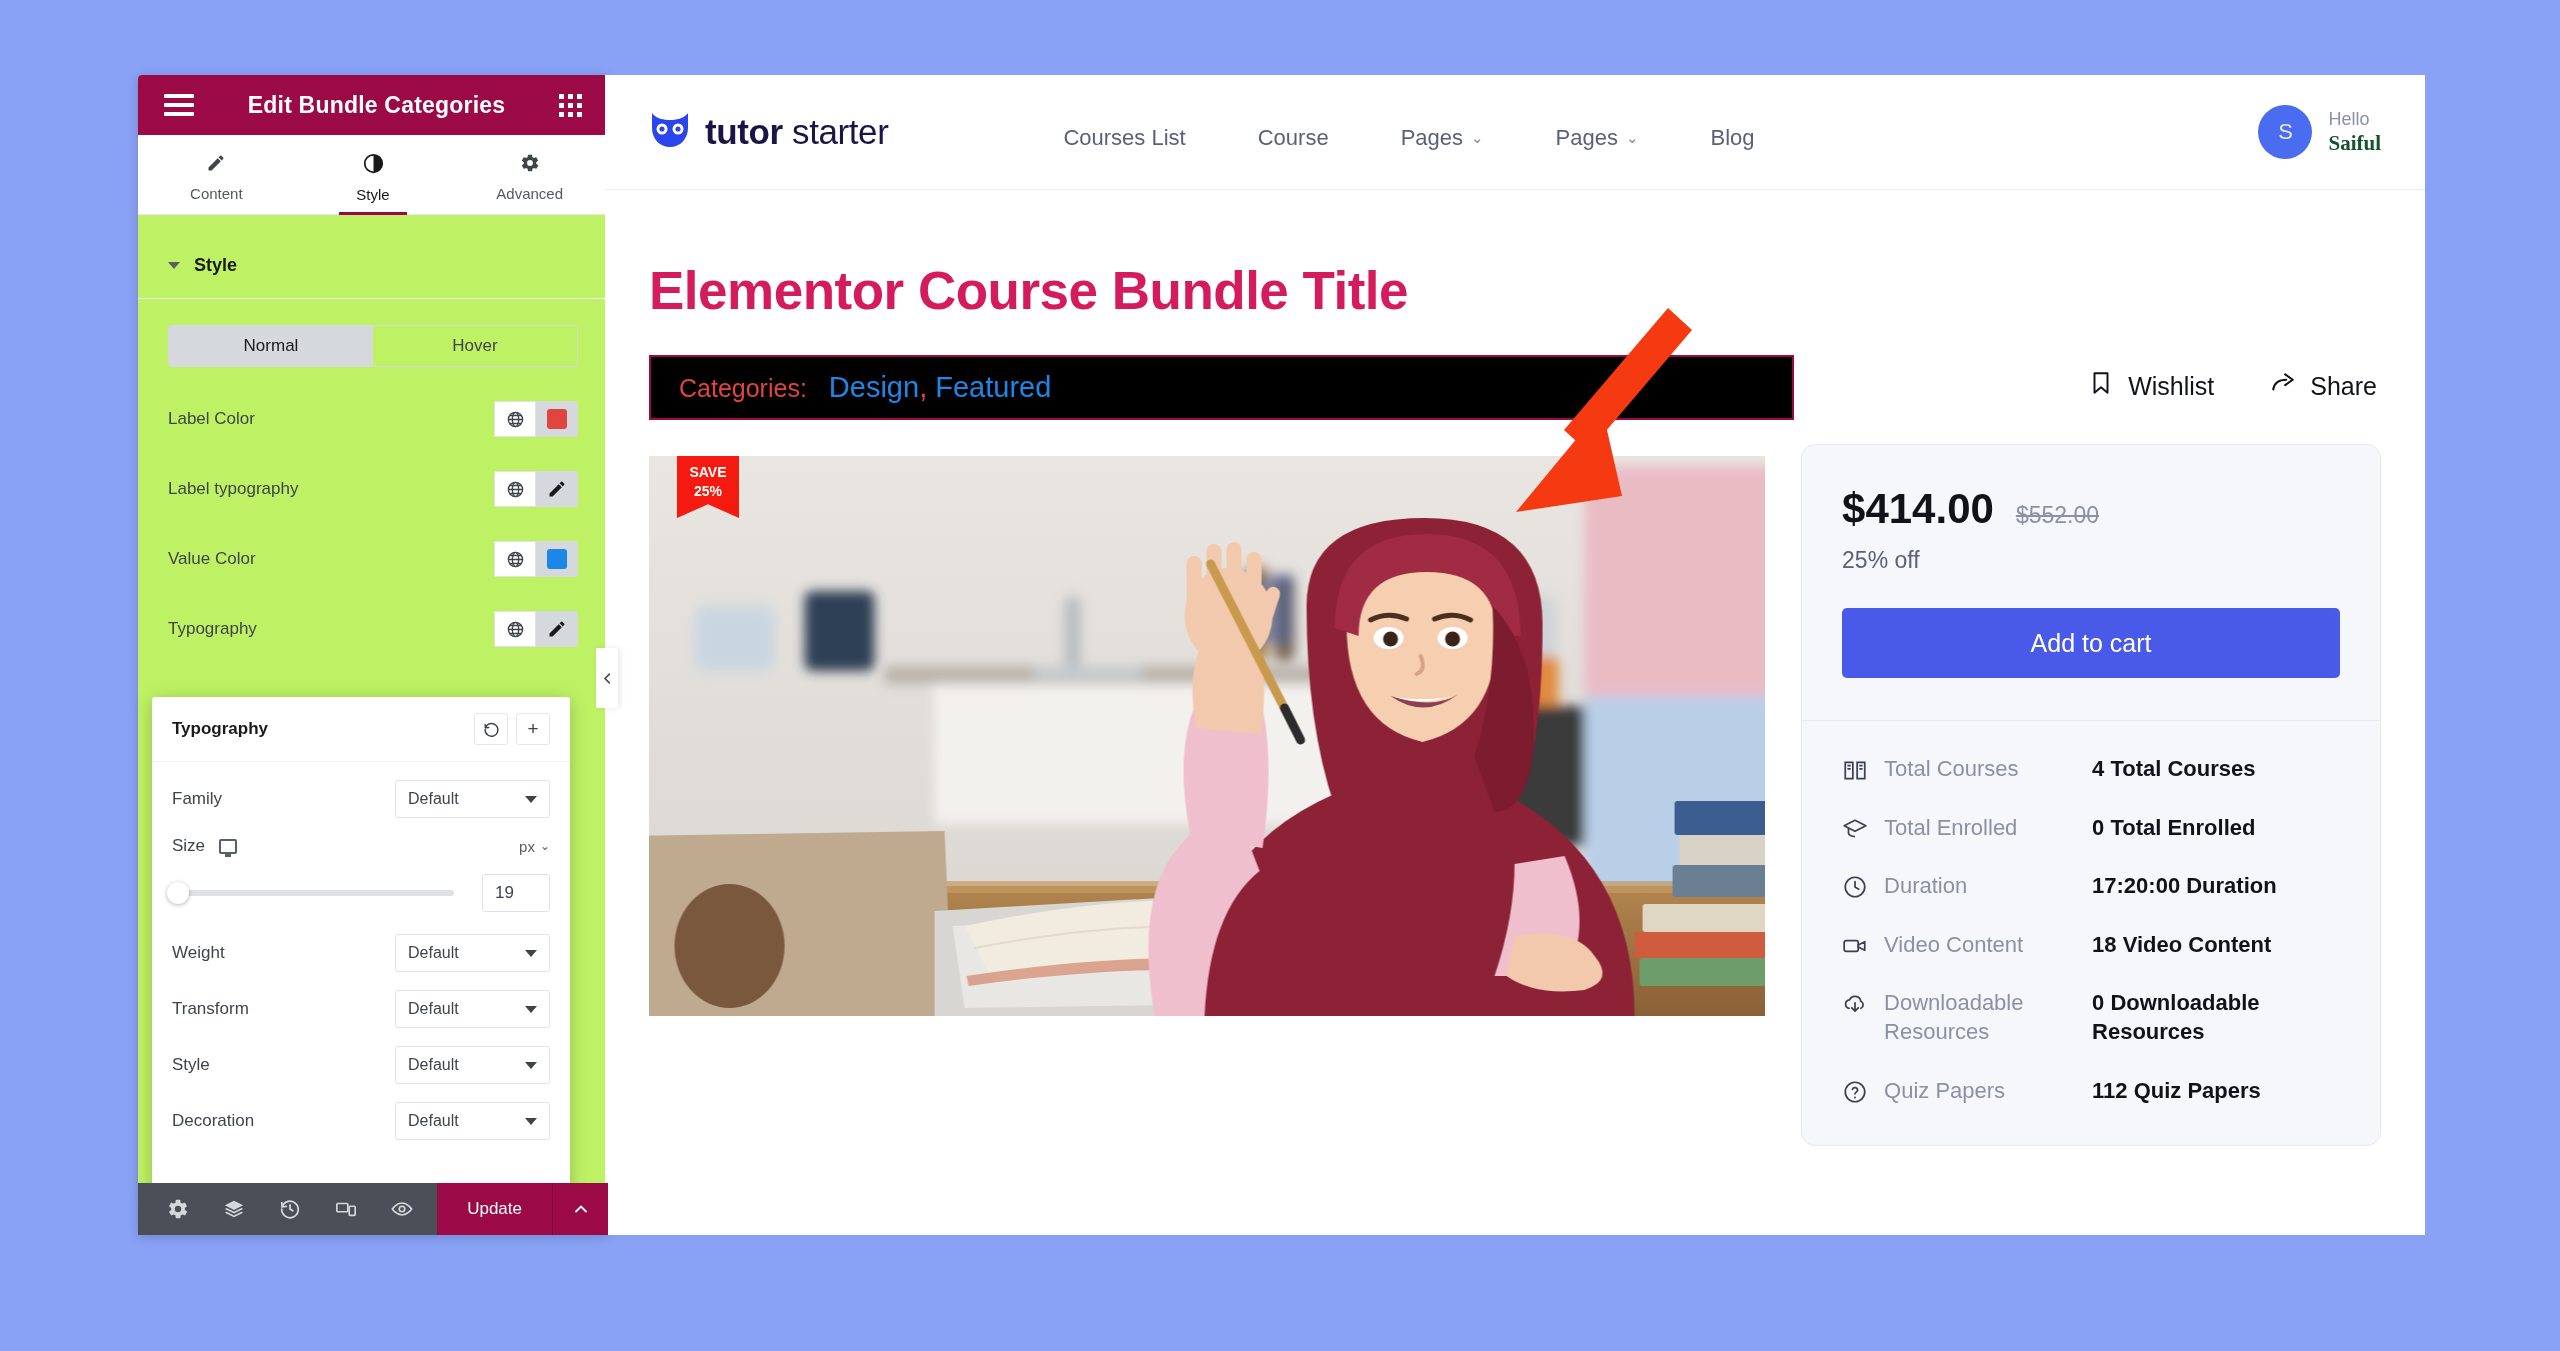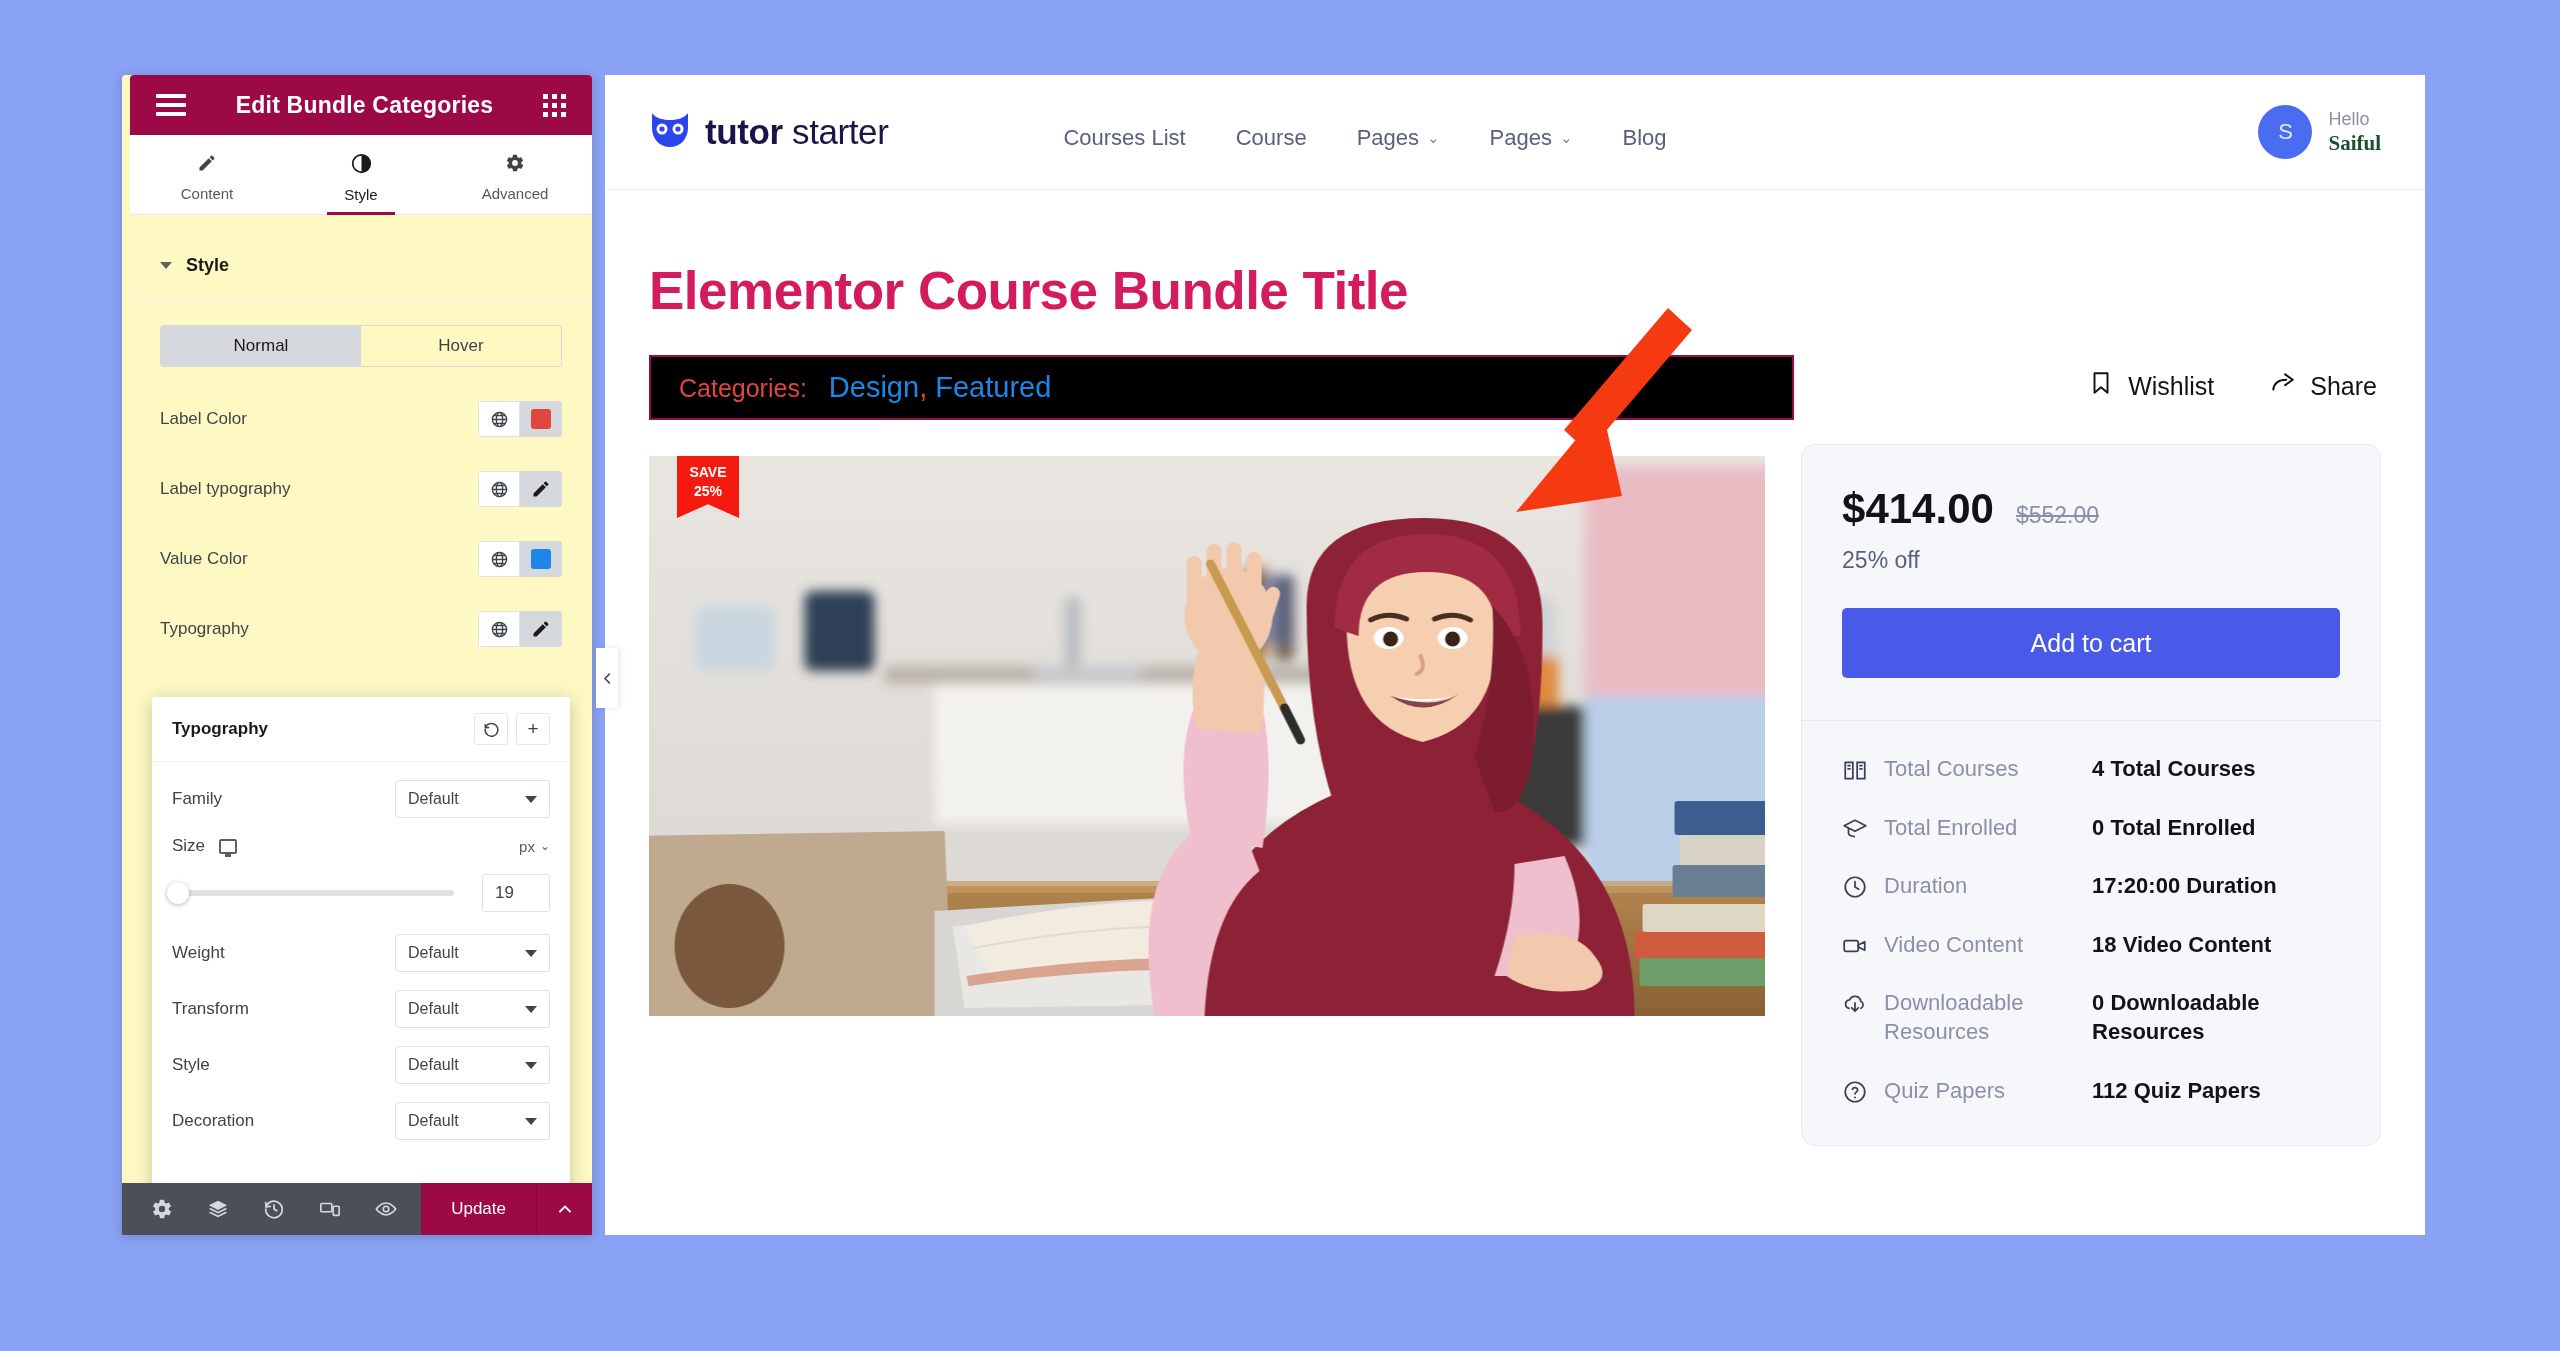--- a/index.html
+++ b/index.html
@@ -5,28 +5,27 @@
   * { box-sizing: border-box; margin: 0; padding: 0; }
   html, body {
     width: 2560px; height: 1351px;
     background: #8aa2f5;
     font-family: "Liberation Sans", sans-serif;
     overflow: hidden;
   }
 
   
   #elementor-panel {
-    position: absolute; left: 122px; top: 75px;
+    position: absolute; left: 138px; top: 75px;
     width: 470px; height: 1160px;
-    background: #fef9c3;
+    background: #bef264;
     border-radius: 4px 4px 0 0;
     box-shadow: 0 2px 12px rgba(0,0,0,.18);
     display: flex; flex-direction: column;
     overflow: visible;
-    padding-left: 8px;
   }
   .panel-header {
     background: #9b0a46; height: 60px;
     display: flex; align-items: center; justify-content: space-between;
     padding: 0 26px; border-radius: 4px 4px 0 0;
     flex: 0 0 60px;
   }
   .panel-header-title {
     color:#fff; font-size: 23px; font-weight: bold; letter-spacing:.2px;
     flex:1; text-align:center;
@@ -173,21 +172,21 @@
     background:#ffffff; overflow:hidden;
   }
   .site-header {
     height:115px; display:flex; align-items:center; padding: 0 44px 0 44px;
     border-bottom:1px solid #ececf2;
   }
   .brand { display:flex; align-items:center; gap:14px; }
   .brand-text { font-size:35px; color:#1b1446; letter-spacing:-.4px; }
   .brand-text b { font-weight:bold; }
   .brand-text span { font-weight:400; }
-  .site-nav { display:flex; gap:50px; margin-left: 175px; margin-top: 12px; }
+  .site-nav { display:flex; gap:72px; margin-left: 175px; margin-top: 12px; }
   .nav-item {
     font-size:22px; color:#5a5f7a; cursor:pointer; display:flex;align-items:center; gap:8px;
   }
   .nav-caret { font-size:15px; color:#7a7f99; }
   .user-box { margin-left:auto; display:flex; align-items:center; gap:16px; cursor:pointer; }
   .avatar {
     width:54px;height:54px;border-radius:50%;background:#4a6cf0;
     display:flex;align-items:center;justify-content:center;color:#e4e9fb;font-size:22px;
   }
   .user-hello { font-size:18px; color:#8b90a6; line-height:1.25; }

